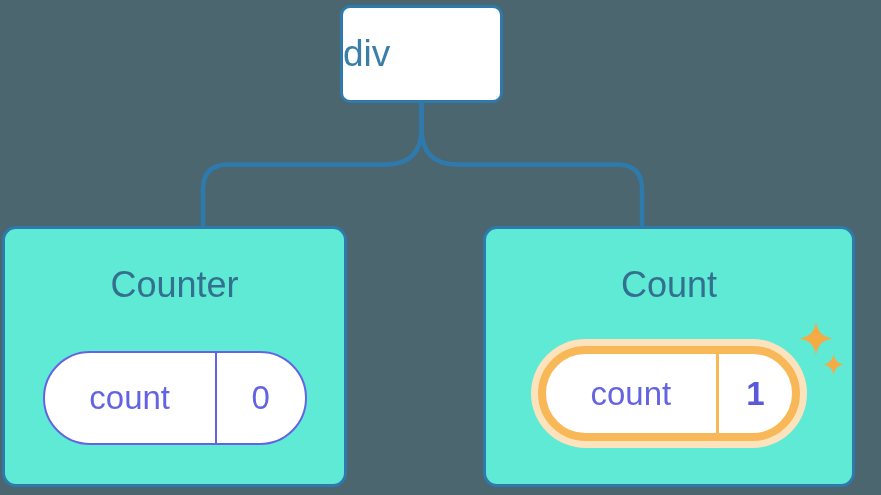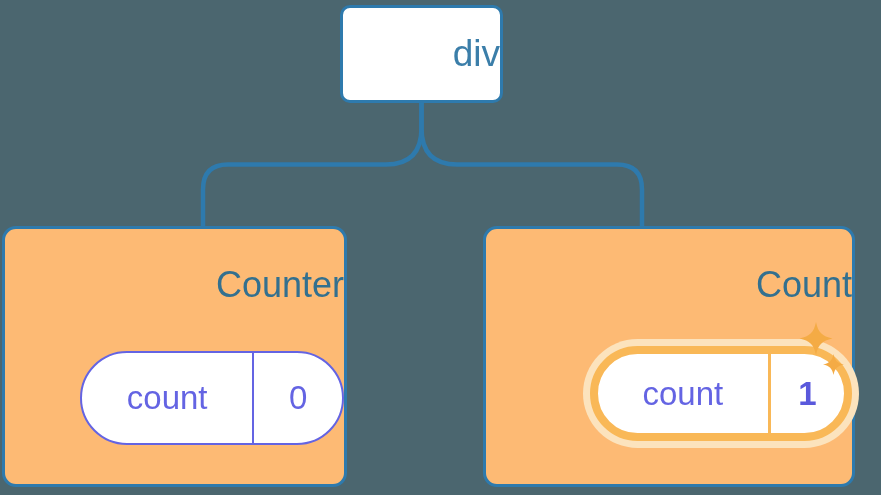--- a/index.html
+++ b/index.html
@@ -25,37 +25,37 @@
   .root-node {
     position: absolute;
     left: 340px; top: 5px;
     width: 163px; height: 98px;
     box-sizing: border-box;
     background: #ffffff;
     border: 3px solid #2e7aad;
     border-radius: 10px;
     display: flex;
     align-items: center;
-    justify-content: flex-end;
+    justify-content: flex-start;
   }
   .root-label {
     font-size: 37px;
     color: #3b7ea9;
   }
   .card {
     position: absolute;
     top: 226px;
     height: 261px;
     box-sizing: border-box;
-    background: #fdba74;
+    background: #5eead4;
     border: 3px solid #2e7aad;
     border-radius: 14px;
     display: flex;
     flex-direction: column;
-    align-items: flex-end;
+    align-items: center;
   }
   .card-counter { left: 2px;   width: 345px; }
   .card-count   { left: 483px; width: 372px; }
   .card-title {
     margin-top: 36px;
     line-height: 40px;
     font-size: 36px;
     color: #33708f;
   }
   .pill {

